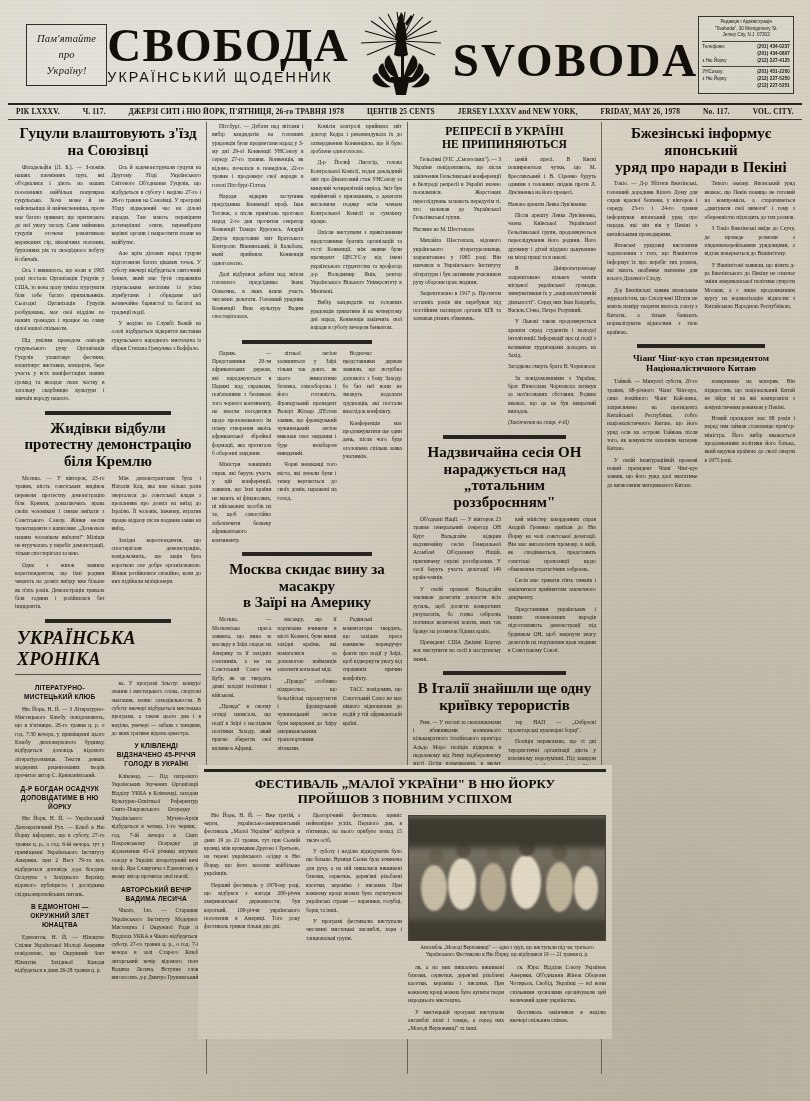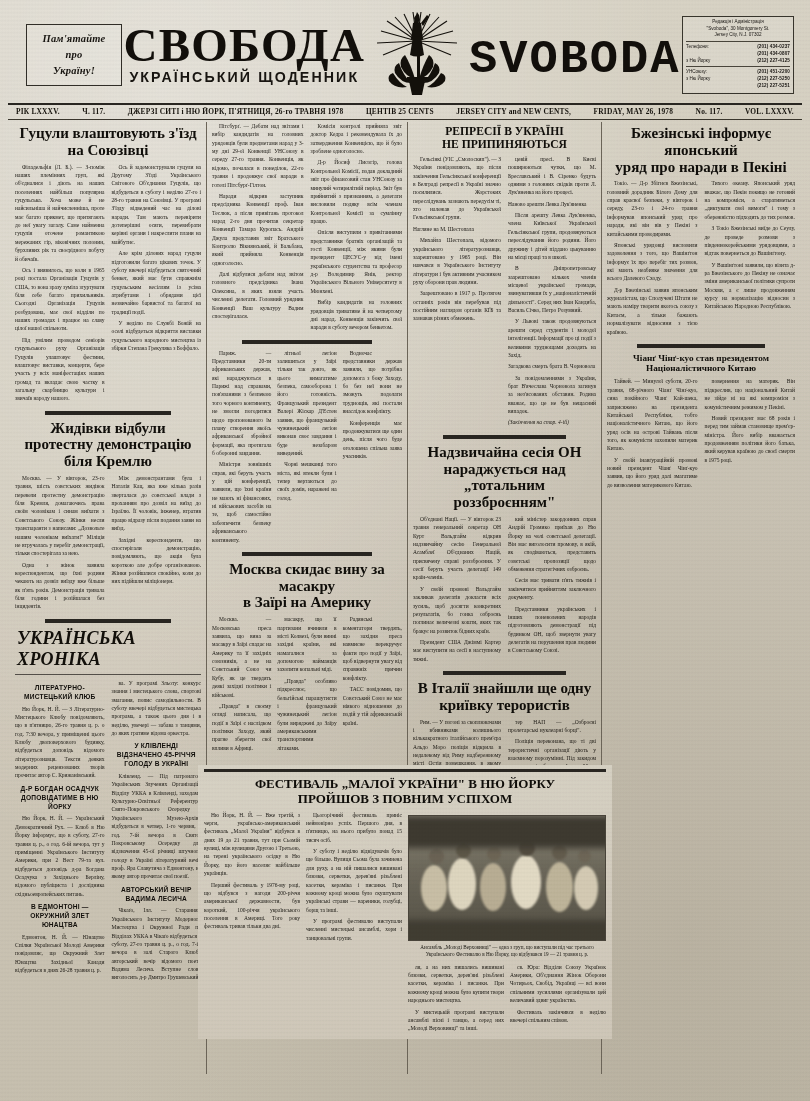--- a/index.html
+++ b/index.html
@@ -37,53 +37,53 @@
     position:relative;
     display:flex; align-items:center; justify-content:space-between;
     height: 98px;
     padding: 4px 4px 0 6px;
   }
   .remember-box{
     border:1px solid #33302a;
     width: 96px; height: 62px;
     display:flex; flex-direction:column; align-items:center; justify-content:center;
     font-family:"Liberation Serif", serif;
-    font-weight:bold; font-style:italic;
+    font-weight:normal; font-style:italic;
     font-size:10.5px; line-height:1.55;
     color:#1a1713;
     letter-spacing:.2px;
     margin-left: 14px;
     background: rgba(255,255,255,0.10);
   }
   .title-wrap{
     flex:1; display:flex; align-items:center; justify-content:center; gap:4px;
     margin-top:-2px;
   }
-  .t-left{ text-align:center; }
+  .t-left{ }
   .t-right{ text-align:center; }
   .big-cyr{
     font-family:"Liberation Serif","DejaVu Serif",serif;
     font-weight:bold;
     font-size:47px;
     line-height:.95;
     letter-spacing:1.2px;
     color:#14110d;
     white-space:nowrap;
   }
   .sub-cyr{
     font-family:"Liberation Sans","DejaVu Sans",sans-serif;
-    font-weight:bold;
+    font-weight:normal;
     font-size:14.2px;
     letter-spacing:2.1px;
     color:#1a1713;
     margin-top:2px;
     white-space:nowrap;
   }
   .big-lat{
-    font-family:Liberation Mono, monospace;
+    font-family:Liberation Serif, serif;
     font-weight:bold;
     font-size:47px;
     line-height:.95;
     letter-spacing:2px;
     color:#14110d;
     white-space:nowrap;
     margin-top:13px;
   }
   .sub-lat{
     font-family:"Liberation Sans","DejaVu Sans",sans-serif;
@@ -331,24 +331,24 @@
     </div>
   </div>
 
   <div class="rule-thick"></div>
 
   <div class="dateline">
     <span>РІК LXXXV.</span>
     <span>Ч. 117.</span>
     <span>ДЖЕРЗІ СИТІ і НЮ ЙОРК, П'ЯТНИЦЯ, 26-го ТРАВНЯ 1978</span>
     <span>ЦЕНТІВ 25 CENTS</span>
-    <span>JERSEY CITY and NEW CENTS,</span>
+    <span>JERSEY LXXXV and NEW YORK,</span>
     <span>FRIDAY, MAY 26, 1978</span>
     <span>No. 117.</span>
-    <span>VOL. LXXXV.</span>
+    <span>VOL. CITY.</span>
   </div>
 
   <div class="rule-thin"></div>
 
   <div class="content">
 
     <div class="col c1">
 
       <div>
         <h2 class="hl hl-md">Гуцули влаштовують з'їзд на Союзівці</h2>

